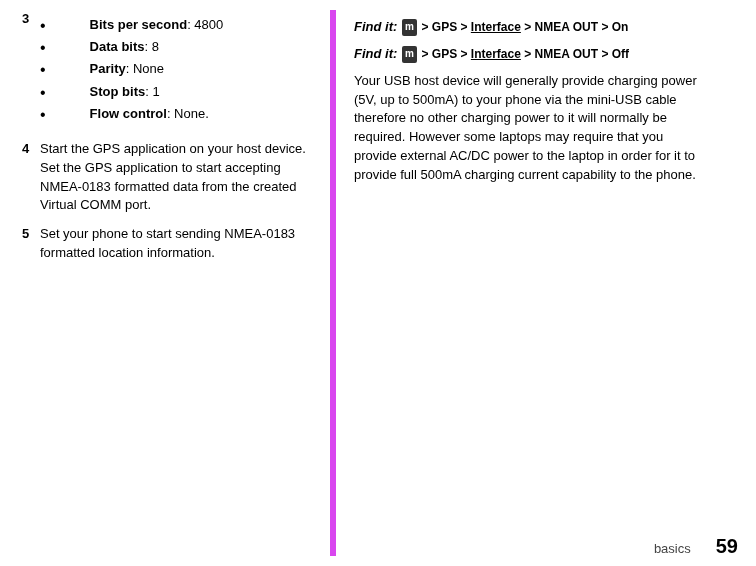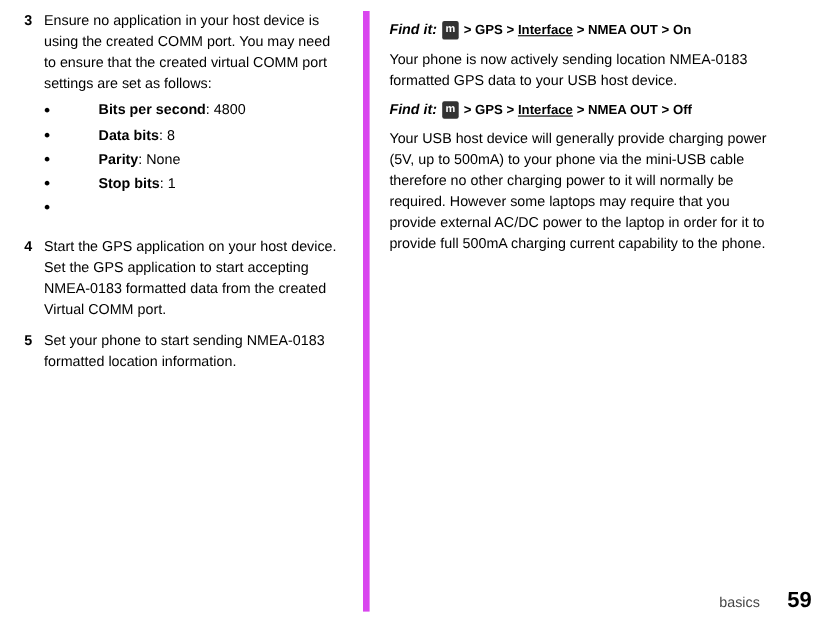--- a/index.html
+++ b/index.html
@@ -142,40 +142,40 @@
 </head>
 <body>
 
 <div class="page-container">
 
   <div class="left-column">
 
     <div class="step-item">
       <span class="step-number">3</span>
       <div class="step-text">
-        <span>Ensure no application in your host device is using the created COMM port.  You may need to ensure that the created virtual COMM port settings are set as follows:</span>
         <ul class="bullet-list">
           <li>
             <span class="bullet-dot">•</span>
             <span><span class="bold">Bits per second</span>: 4800</span>
           </li>
           <li>
             <span class="bullet-dot">•</span>
             <span><span class="bold">Data bits</span>: 8</span>
           </li>
           <li>
             <span class="bullet-dot">•</span>
             <span><span class="bold">Parity</span>: None</span>
           </li>
           <li>
             <span class="bullet-dot">•</span>
             <span><span class="bold">Stop bits</span>: 1</span>
           </li>
           <li>
             <span class="bullet-dot">•</span>
+            <span><span class="bold">Flow control</span>: None.</span>
           </li>
         </ul>
       </div>
     </div>
 
     <div class="step-item">
       <span class="step-number">4</span>
       <span class="step-text">Start the GPS application on your host device.  Set the GPS application to start accepting NMEA-0183 formatted data from the created Virtual COMM port.</span>
     </div>
 
@@ -188,21 +188,20 @@
 
   <div class="right-column">
 
     <div class="find-it-block">
       <span class="find-it-label">Find it:</span>
       <span> </span>
       <span class="menu-icon">m</span>
       <span class="menu-path"> &gt; GPS &gt; <span style="text-decoration:underline;">Interface</span> &gt; NMEA OUT &gt; <span>On</span></span>
     </div>
 
-    <div class="paragraph">Your phone is now actively sending location NMEA-0183 formatted GPS data to your USB host device.</div>
 
 
     <div class="find-it-block">
       <span class="find-it-label">Find it:</span>
       <span> </span>
       <span class="menu-icon">m</span>
       <span class="menu-path"> &gt; GPS &gt; <span style="text-decoration:underline;">Interface</span> &gt; NMEA OUT &gt; <span>Off</span></span>
     </div>
 
 

